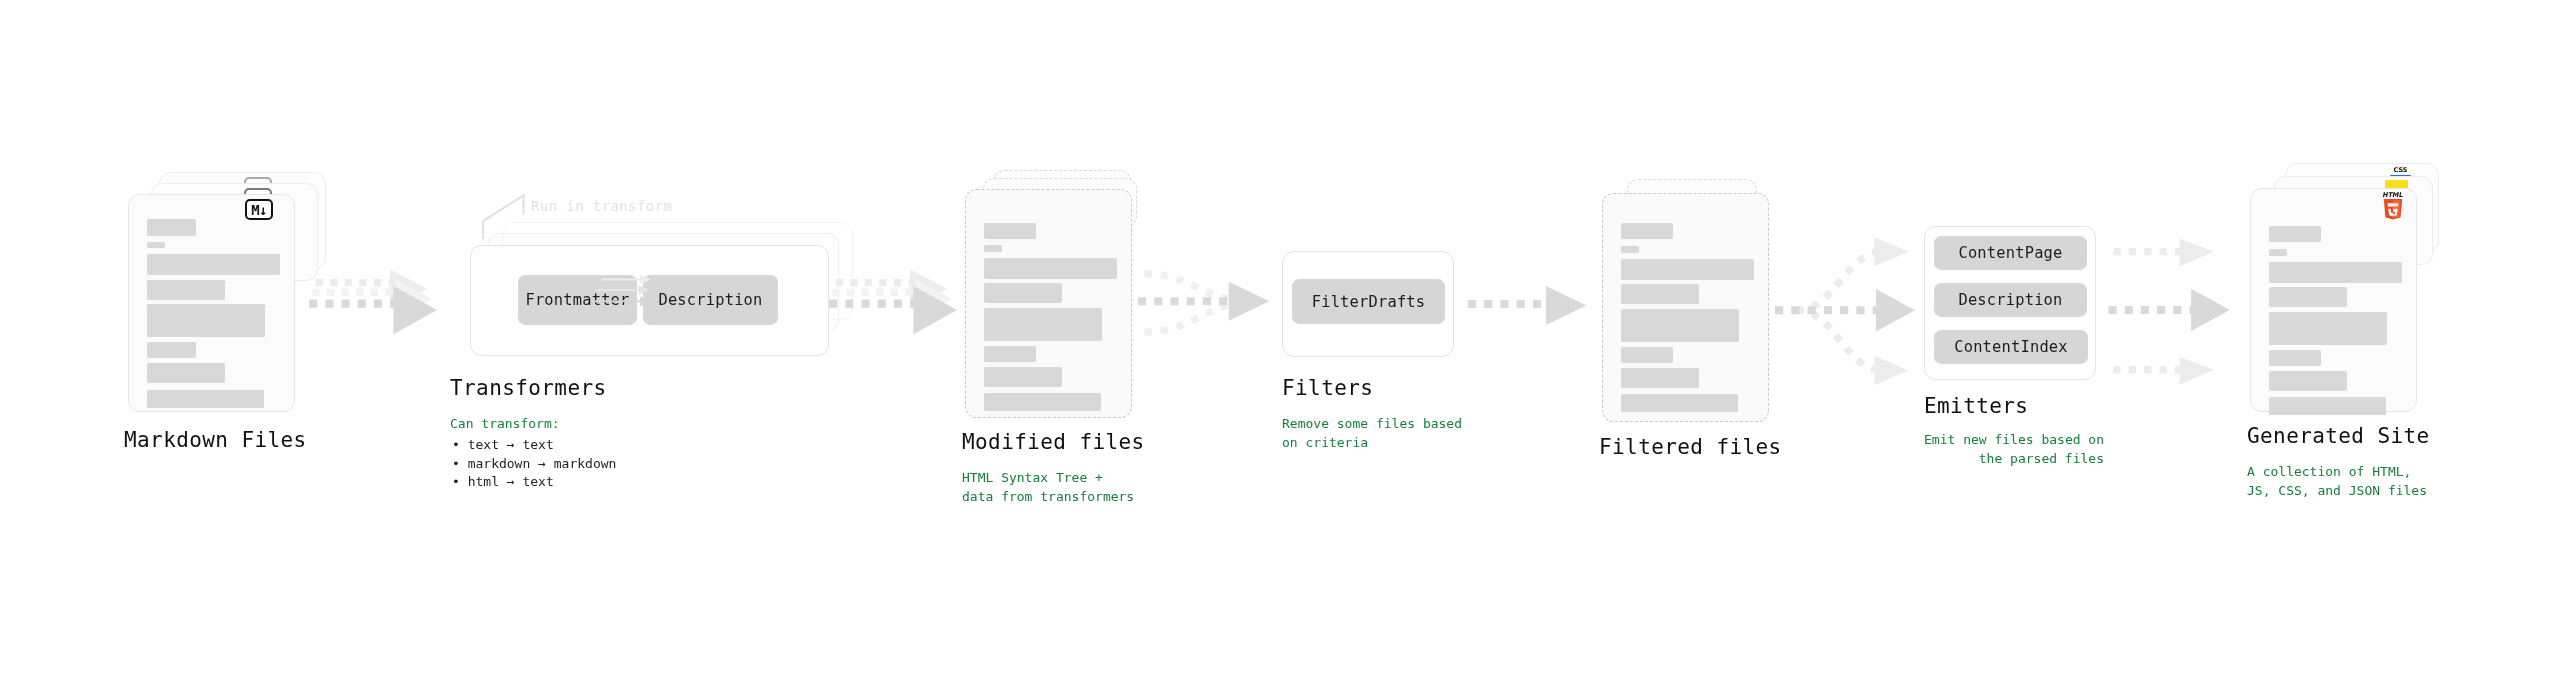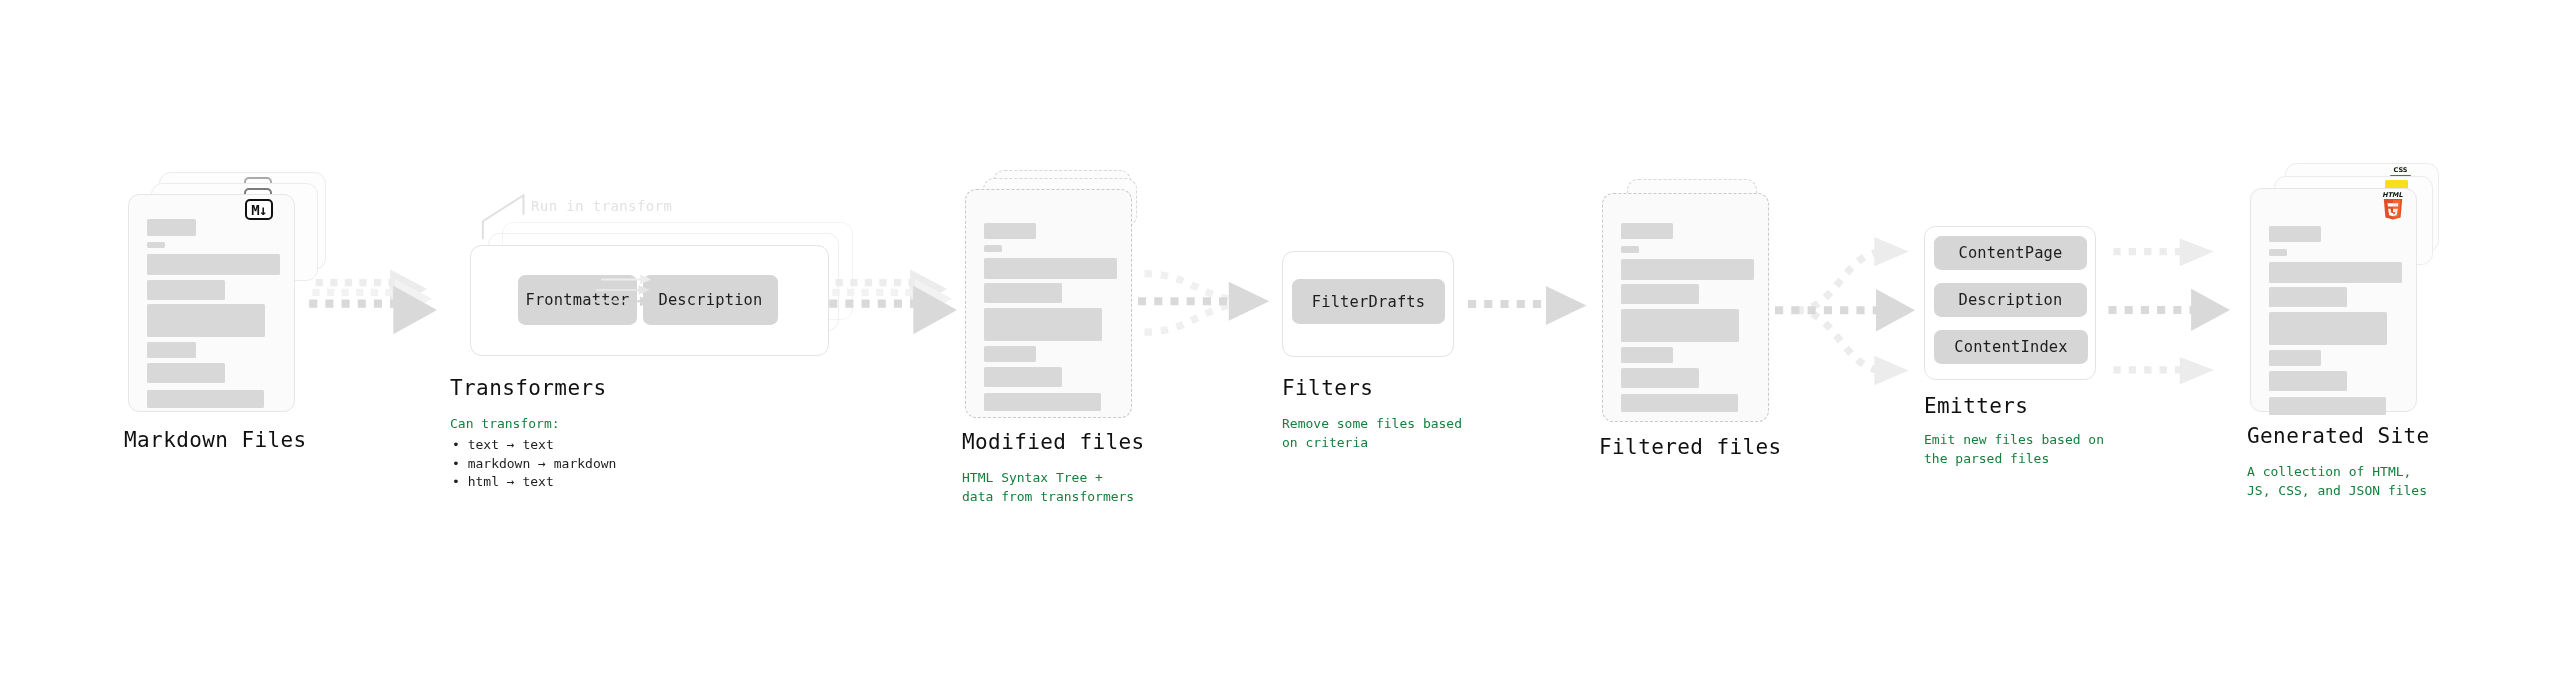--- a/index.html
+++ b/index.html
@@ -261,21 +261,21 @@
     <polygon points="124,70 172,96 124,122" fill="#d9d9d9"></polygon>
   </svg>
 
   <div class="node">
     <div class="group" style="left:1924px;top:226px;width:172px;height:154px;"></div>
     <div class="pill" style="left:1934px;top:236px;width:153px;height:34px;">ContentPage</div>
     <div class="pill" style="left:1934px;top:283px;width:153px;height:34px;">Description</div>
     <div class="pill" style="left:1934px;top:330px;width:154px;height:34px;">ContentIndex</div>
 
     <div class="title" style="left:1924px;top:394px;">Emitters</div>
-    <div class="subtitle" style="left:1924px;top:431px;">Emit new files based on
+    <div class="subtitle" style="left:1924px;top:431px;text-align:right;">Emit new files based on
 the parsed files</div>
   </div>
 
   <svg style="left:2108px;top:237px;width:163px;height:154px;" viewBox="0 0 200 190" width="163" height="154">
     <g stroke="#ececec" stroke-width="9" stroke-dasharray="9 10" fill="none">
       <path d="M6,18 H96"></path>
       <path d="M6,164 H96"></path>
     </g>
     <polygon points="88,2 130,18 88,36" fill="#ececec"></polygon>
     <polygon points="88,148 130,164 88,182" fill="#ececec"></polygon>

